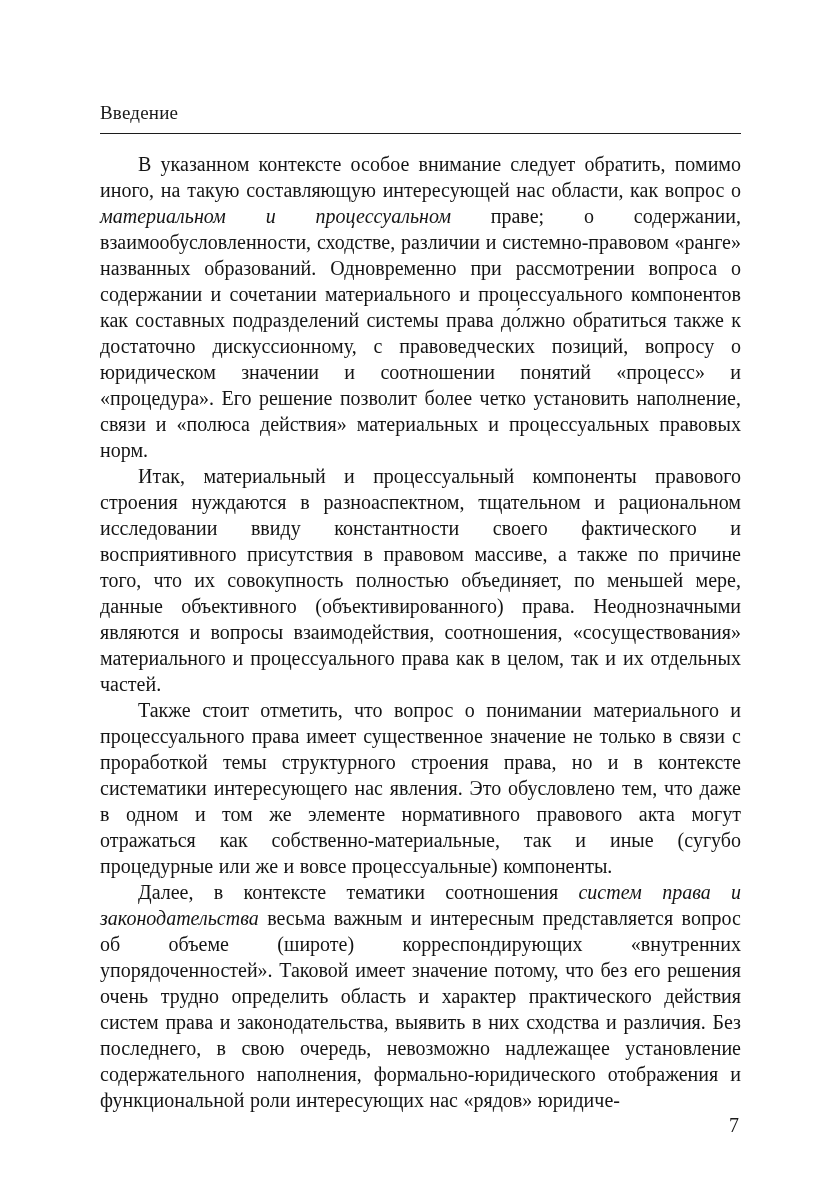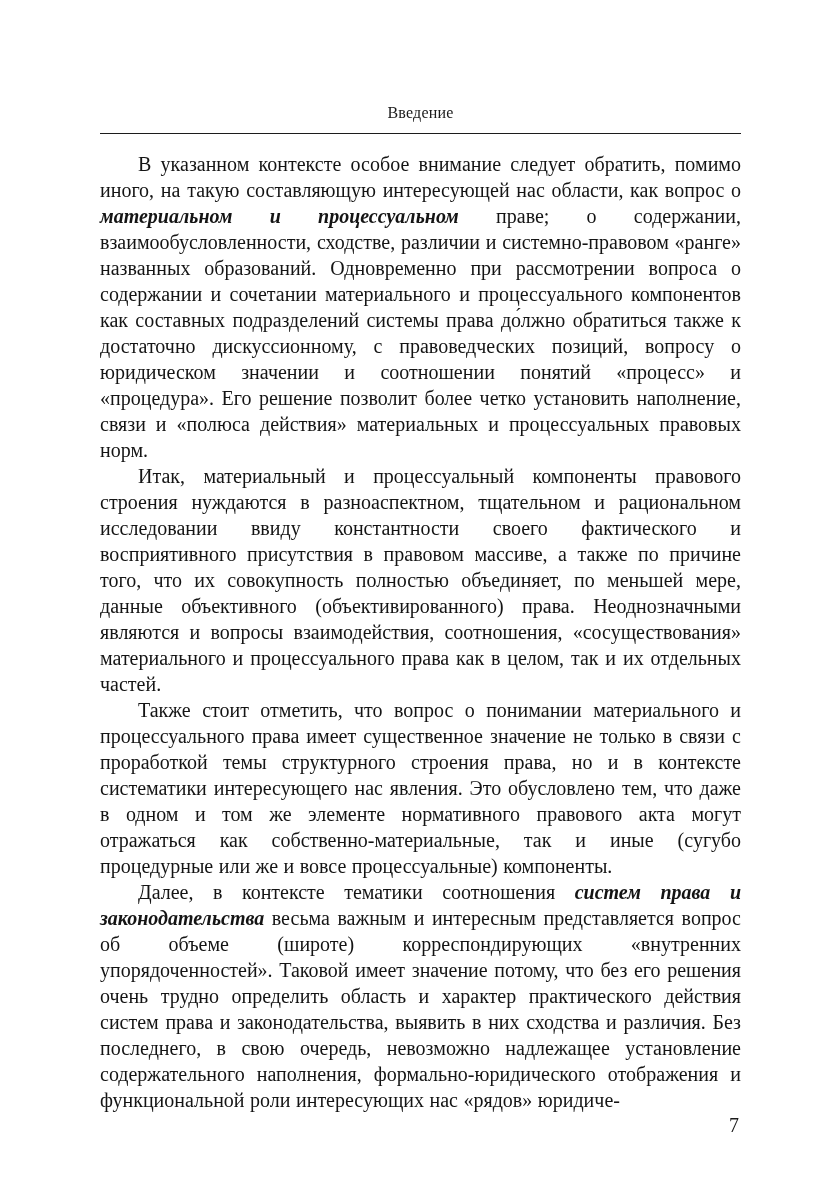--- a/index.html
+++ b/index.html
@@ -25,22 +25,22 @@
     left: 100px;
     width: 641px;
   }
 
   .running-head {
     margin-top: 102px;
   }
 
   .running-head .header-text {
     display: block;
-    text-align: center;
-    font-size: 16px;
+    text-align: left;
+    font-size: 19px;
     line-height: 22px;
     letter-spacing: 0.2px;
     color: #1a1a1a;
   }
 
   .header-rule {
     border: none;
     border-top: 1.5px solid #1c1c1c;
     margin-top: 9px;
     width: 100%;
@@ -56,21 +56,20 @@
     word-spacing: 0.5px;
   }
 
   .body-text p {
     text-indent: 38px;
     margin: 0;
   }
 
   .body-text em {
     font-style: italic;
-    font-weight: bold;
   }
 
   .page-footer {
     position: absolute;
     right: 88px;
     bottom: 62px;
   }
 
   .page-number {
     font-size: 20px;

